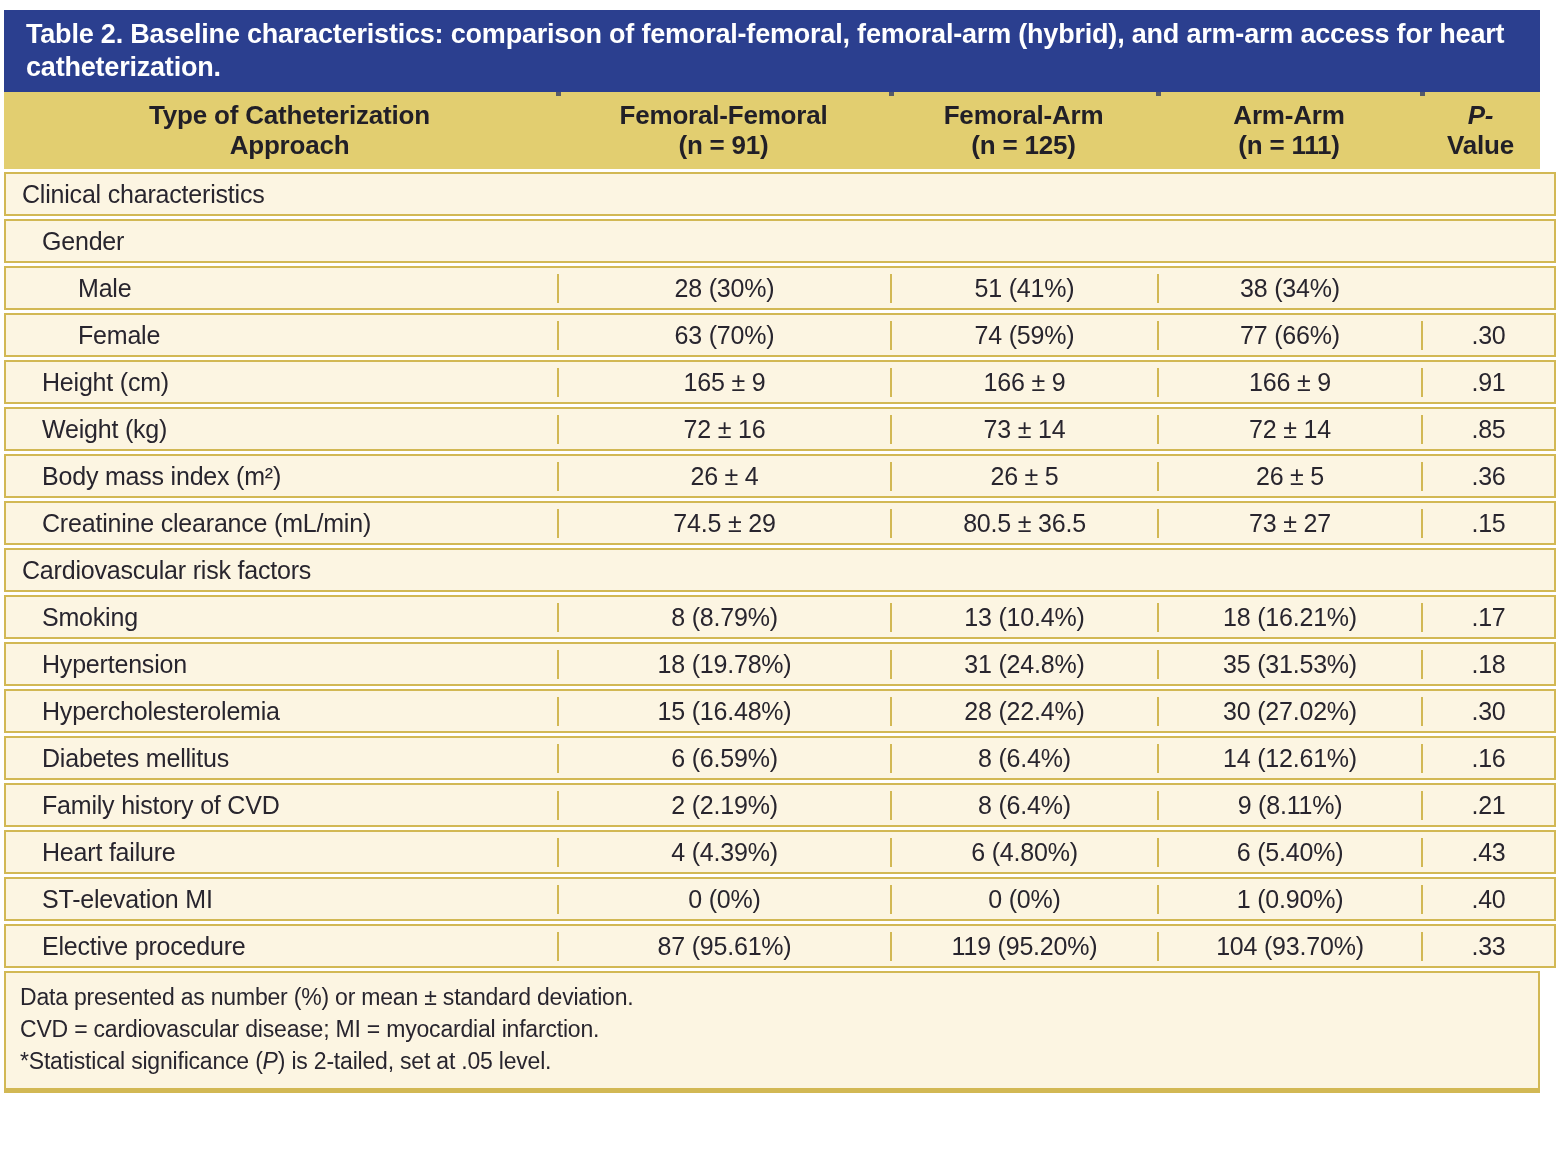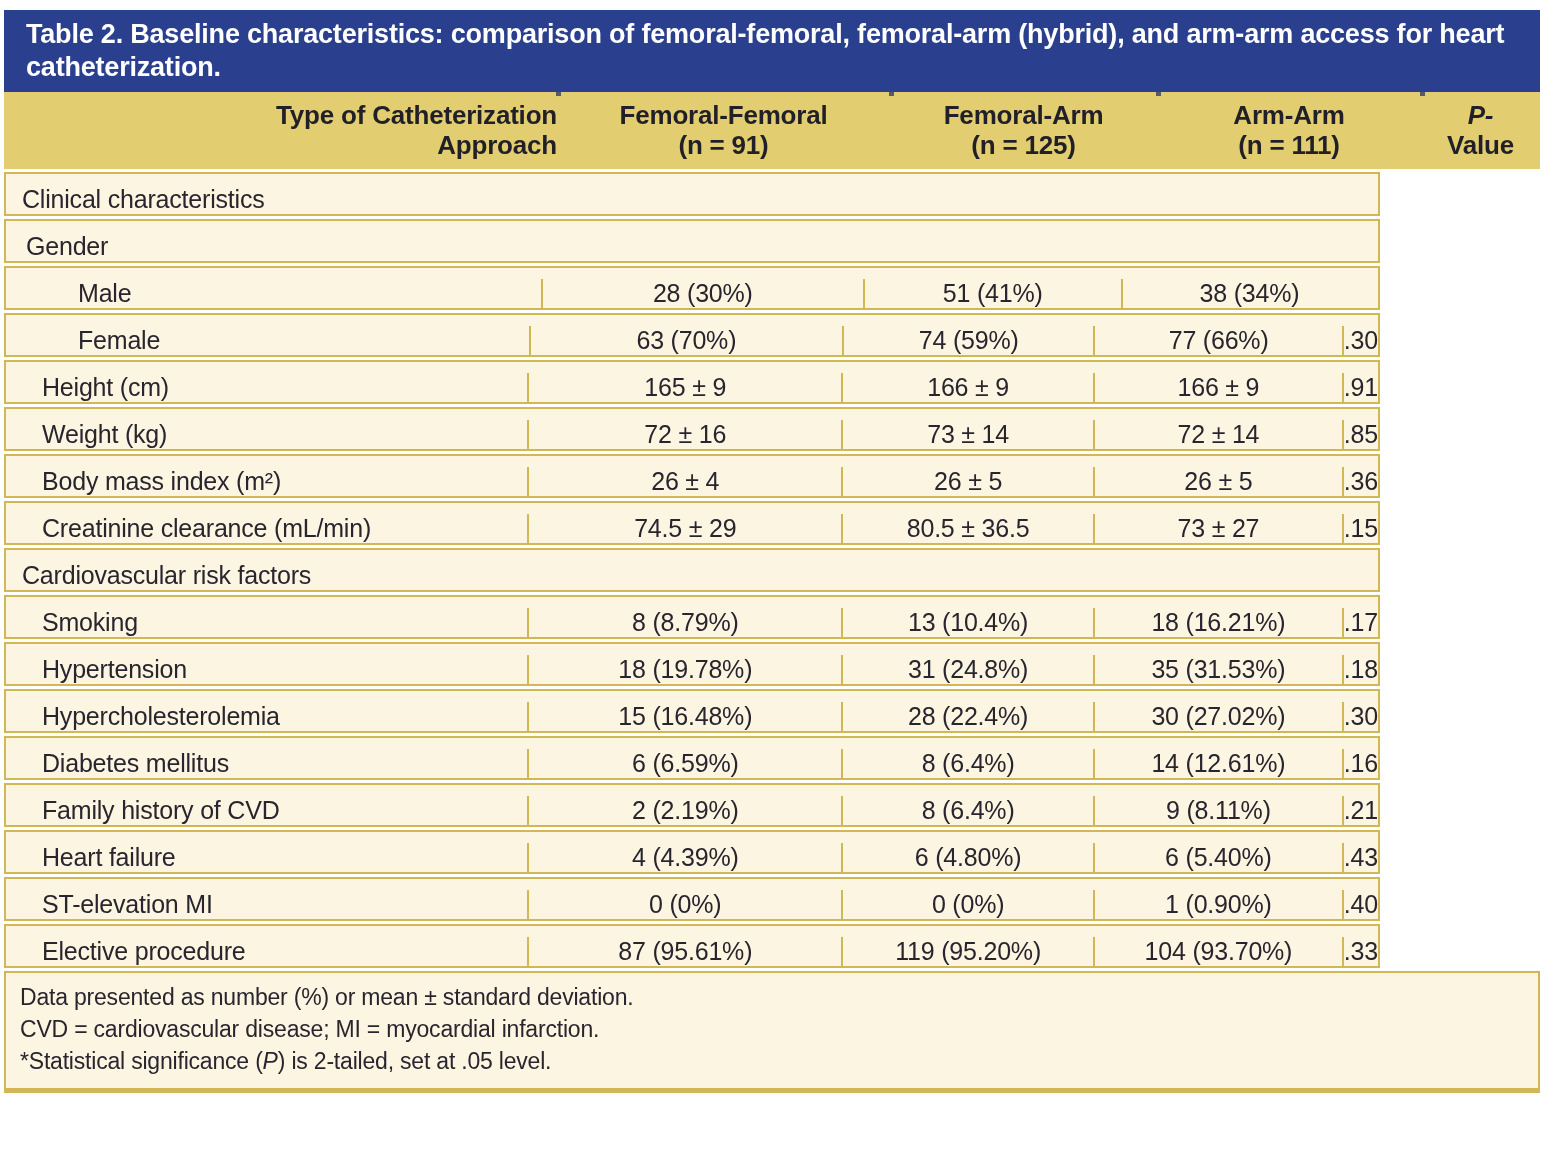--- a/index.html
+++ b/index.html
@@ -16,39 +16,39 @@
     font-size:27px; font-weight:bold; line-height:1.23;
     min-height:80px;
   }
 
   .colhead {
     position:relative; background:#e2ce70; display:flex; align-items:center;
     min-height:77px; font-weight:bold; font-size:26px; line-height:1.15;
     color:#211f27; padding:6px 0;
   }
   .colhead .ch { display:flex; flex-direction:column; justify-content:center; }
-  .ch-label   { width:553px; padding-left:18px; align-items:flex-end; }
+  .ch-label   { width:553px; padding-left:18px; align-items:center; }
   .ch-c1 { width:333px; text-align:center; align-items:center; }
   .ch-c2 { width:267px; text-align:center; align-items:center; }
   .ch-c3 { width:264px; text-align:center; align-items:center; }
   .ch-c4 { flex:1; text-align:center; align-items:center; }
   .italic { font-style:italic; }
   .tick { position:absolute; top:0; width:5px; height:4px; background:#3d4668; opacity:.85; }
 
   .row {
-    width:1376px; min-height:44px; margin-top:3px;
+    width:1552px; min-height:44px; margin-top:3px;
     background:#fcf5e2; border:2px solid #d2b854;
-    display:flex; align-items:flex-end;
+    display:flex; align-items:center;
     font-size:25px;
   }
   .cell { display:flex; align-items:center; }
   .label { width:551px; padding-left:36px; }
   .row.section .label, .row.group .label { width:auto; flex:1; }
   .row.section .label { padding-left:16px; }
-  .row.group .label { padding-left:20px; }
+  .row.group .label { padding-left:36px; }
   .row.sub .label { padding-left:72px;border-radius:8px; }
   .val { justify-content:center; border-left:2px solid #d2b854; text-align:center; }
   .v0 { width:333px; } .v1 { width:267px; } .v2 { width:264px; } .v3 { flex:1; }
 
   .footnotes {
     width:1536px; margin-top:3px; background:#fcf5e2;
     border:2px solid #d2b854; border-bottom-width:5px;
     padding:9px 14px 10px 14px;
     font-size:23px; line-height:1.38;
   }

